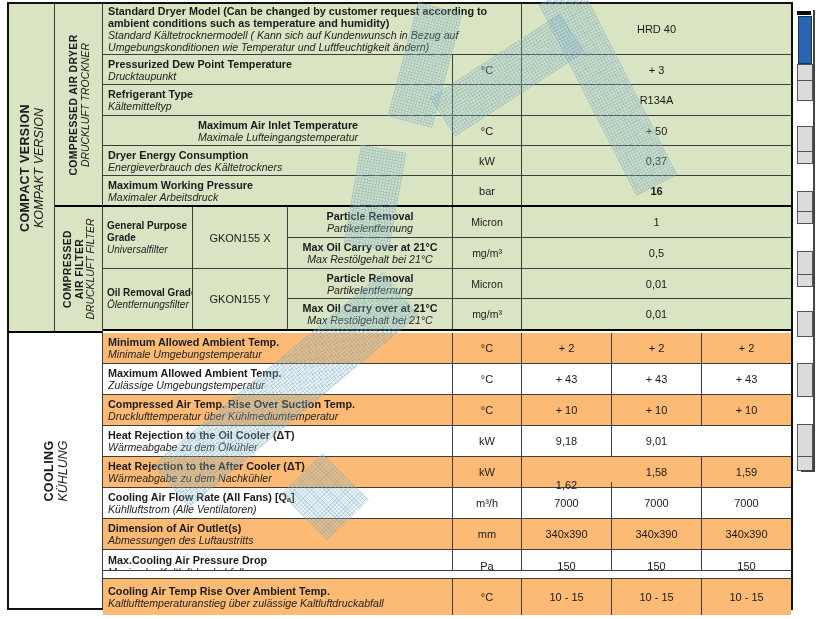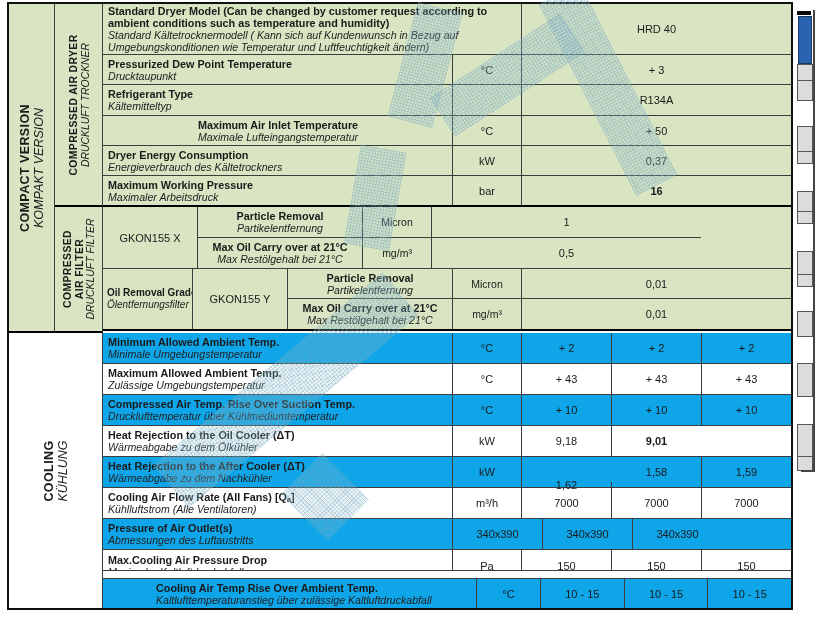--- a/index.html
+++ b/index.html
@@ -4,21 +4,21 @@
 <style>
   html,body{margin:0;padding:0;background:#ffffff;}
   #screen{position:relative;width:820px;height:619px;background:#ffffff;overflow:hidden;
           font-family:"Liberation Sans","DejaVu Sans",sans-serif;color:#1a1a1a;}
   
   #spec-table{position:absolute;left:7px;top:2px;width:786px;height:608px;border:2px solid #111;
               box-sizing:border-box;background:#fff;z-index:1;}
   #spec-table *{box-sizing:border-box;}
   .abs{position:absolute;}
   .green{background:#d9e4c2;}
-  .grayrow{background:#0ea5e9;}
+  .grayrow{background:#fdba74;}
   .whiterow{background:#ffffff;}
   .br{border-right:1px solid #3d3d3d;}
   .bb{border-bottom:1px solid #3d3d3d;}
   .bb2{border-bottom:2px solid #000;}
   
   .trow{display:flex;width:100%;}
   .cell{position:relative;}
   .desc{display:flex;flex-direction:column;justify-content:center;padding:1px 4px 1px 5px;overflow:hidden;}
   .en{font-weight:bold;font-size:10.8px;line-height:12px;}
   .de{font-style:italic;font-size:10.6px;line-height:12px;color:#222;}
@@ -125,20 +125,24 @@
           <div class="de">Maximaler Arbeitsdruck</div>
         </div>
         <div class="cell ctr br" style="width:69px;">bar</div>
         <div class="cell ctr" style="width:269px;font-weight:bold;">16</div>
       </div>
     </div>
 
     <div class="abs" style="left:94px;top:203px;width:688px;height:126px;">
 
       <div class="trow green bb" style="height:62px;">
+        <div class="cell desc br" style="width:90px;padding-left:4px;">
+          <div class="en" style="font-size:10px;">General Purpose Grade</div>
+          <div class="de" style="font-size:10px;">Universalfilter</div>
+        </div>
         <div class="cell ctr br" style="width:95px;">GKON155 X</div>
         <div style="width:503px;display:flex;flex-direction:column;">
           <div class="trow bb" style="height:31px;">
             <div class="cell desc subdesc br" style="width:165px;">
               <div class="en">Particle Removal</div>
               <div class="de">Partikelentfernung</div>
             </div>
             <div class="cell ctr br" style="width:69px;font-size:10.5px;">Micron</div>
             <div class="cell ctr" style="width:269px;">1</div>
           </div>
@@ -215,21 +219,21 @@
         <div class="cell ctr" style="width:89px;">+ 10</div>
       </div>
 
       <div class="trow whiterow bb" style="height:31px;">
         <div class="cell desc br" style="width:350px;">
           <div class="en">Heat Rejection to the Oil Cooler (ΔT)</div>
           <div class="de">Wärmeabgabe zu dem Ölkühler</div>
         </div>
         <div class="cell ctr br" style="width:69px;">kW</div>
         <div class="cell ctr br" style="width:90px;">9,18</div>
-        <div class="cell ctr" style="width:89px;font-weight:bold;">9,01</div>
+        <div class="cell ctr" style="width:89px;">9,01</div>
       </div>
 
       <div class="trow grayrow bb" style="height:31px;">
         <div class="cell desc br" style="width:350px;">
           <div class="en">Heat Rejection to the After Cooler (ΔT)</div>
           <div class="de">Wärmeabgabe zu dem Nachkühler</div>
         </div>
         <div class="cell ctr br" style="width:69px;">kW</div>
         <div class="cell ctr br" style="width:90px;margin-top:25px;">1,62</div>
         <div class="cell ctr br" style="width:90px;">1,58</div>
@@ -242,43 +246,44 @@
           <div class="de">Kühlluftstrom (Alle Ventilatoren)</div>
         </div>
         <div class="cell ctr br" style="width:69px;">m³/h</div>
         <div class="cell ctr br" style="width:90px;">7000</div>
         <div class="cell ctr br" style="width:90px;">7000</div>
         <div class="cell ctr" style="width:89px;">7000</div>
       </div>
 
       <div class="trow grayrow bb" style="height:31px;">
         <div class="cell desc br" style="width:350px;">
-          <div class="en">Pressure of Air Outlet(s)</div>
+          <div class="en">Dimension of Air Outlet(s)</div>
           <div class="de">Abmessungen des Luftaustritts</div>
         </div>
+        <div class="cell ctr br" style="width:69px;">mm</div>
         <div class="cell ctr br" style="width:90px;">340x390</div>
         <div class="cell ctr br" style="width:90px;">340x390</div>
         <div class="cell ctr" style="width:89px;">340x390</div>
       </div>
 
       <div class="trow whiterow bb cliprow" style="height:21px;">
         <div class="inner">
           <div class="cell desc br" style="width:350px;overflow:visible;">
             <div class="en">Max.Cooling Air Pressure Drop</div>
             <div class="de">Maximaler Kaltluftdruckabfall</div>
           </div>
           <div class="cell ctr br" style="width:69px;">Pa</div>
           <div class="cell ctr br" style="width:90px;">150</div>
           <div class="cell ctr br" style="width:90px;">150</div>
           <div class="cell ctr" style="width:89px;">150</div>
         </div>
       </div>
       <div class="trow bb" style="height:8px;background:#fff;border-bottom-color:#3d3d3d;"></div>
 
-      <div class="trow grayrow" style="height:29px;padding-left:48px;">
+      <div class="trow grayrow" style="height:36px;">
         <div class="cell desc br" style="width:350px;">
           <div class="en">Cooling Air Temp Rise Over Ambient Temp.</div>
           <div class="de">Kaltlufttemperaturanstieg über zulässige Kaltluftdruckabfall</div>
         </div>
         <div class="cell ctr br" style="width:69px;">°C</div>
         <div class="cell ctr br" style="width:90px;">10 - 15</div>
         <div class="cell ctr br" style="width:90px;">10 - 15</div>
         <div class="cell ctr" style="width:89px;">10 - 15</div>
       </div>
     </div>

